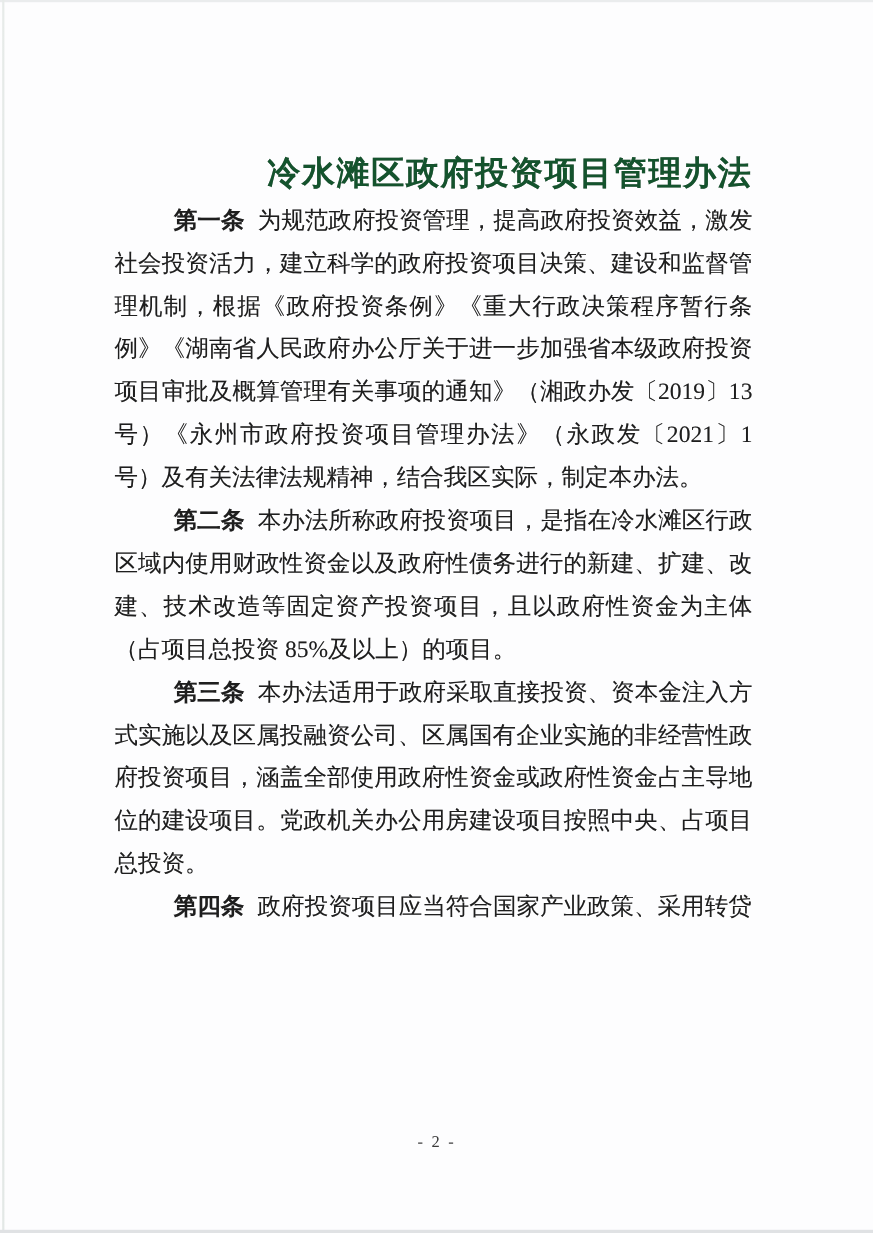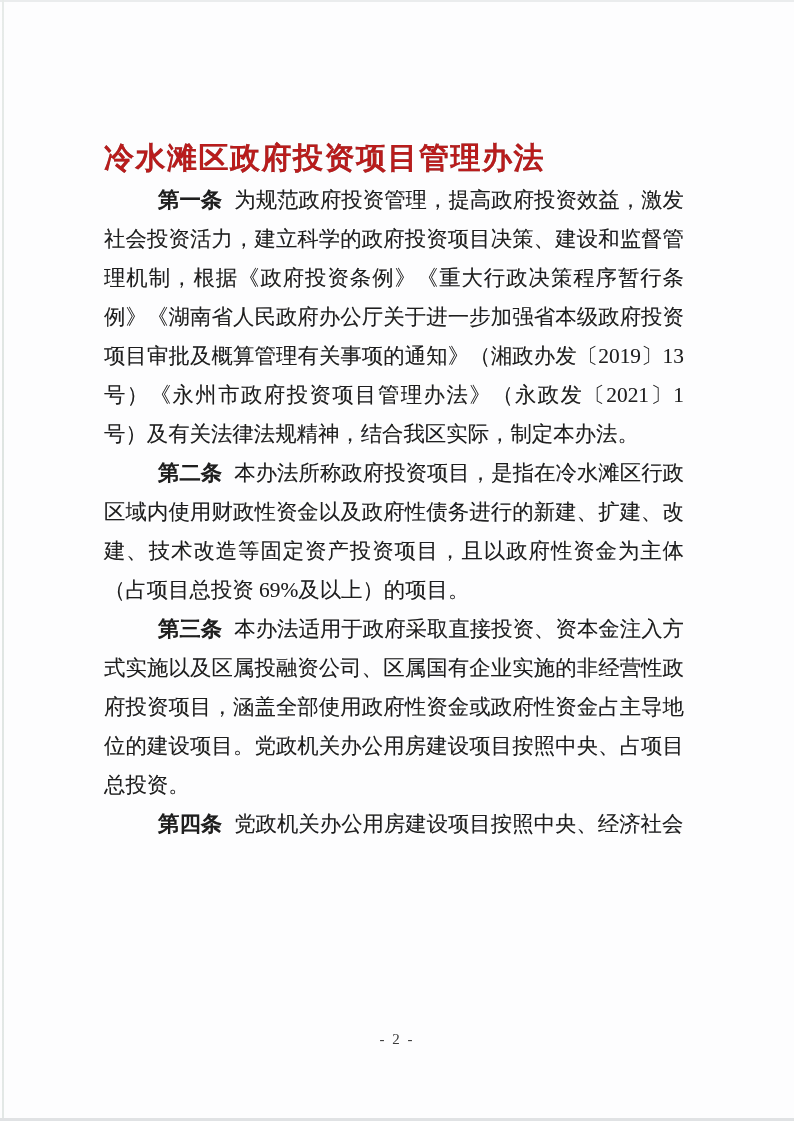--- a/index.html
+++ b/index.html
@@ -26,22 +26,22 @@
     position: absolute; left: 0; right: 0; bottom: 0; height: 3px;
     background: #e0e2e4;
   }
   .doc {
     position: absolute; left: 104px; top: 142px; width: 580px;
     color: #1f1f1f;
   }
   h1.title {
     margin: 0;
     font-size: 30px; line-height: 32px; font-weight: 700;
-    letter-spacing: 1.5px; text-align: left;
-    color: #b91c1c;
+    letter-spacing: 1.5px; text-align: right;
+    color: #14532d;
     text-shadow: 0 0 0.5px rgba(20,20,20,0.45);
   }
   h2.chapter {
     margin: 48px 0 0 0;
     font-size: 22px; line-height: 26px; font-weight: 700;
     letter-spacing: 2px; text-align: center;
     color: #1c1c1c;
   }
   h2.chapter .chapter-number { margin-right: 20px; }
   .articles {
@@ -67,20 +67,20 @@
   <div class="edge-top"></div>
   <div class="edge-left"></div>
   <div class="edge-bottom"></div>
 
   <main class="doc">
     <h1 class="title">冷水滩区政府投资项目管理办法</h1>
 
 
     <section class="articles">
       <p><b class="lead">第一条</b><span>为规范政府投资管理，提高政府投资效益，激发社会投资活力，建立科学的政府投资项目决策、建设和监督管理机制，根据《政府投资条例》《重大行政决策程序暂行条例》《湖南省人民政府办公厅关于进一步加强省本级政府投资项目审批及概算管理有关事项的通知》（湘政办发〔2019〕13号）《永州市政府投资项目管理办法》（永政发〔2021〕1号）及有关法律法规精神，结合我区实际，制定本办法。</span></p>
-      <p><b class="lead">第二条</b><span>本办法所称政府投资项目，是指在冷水滩区行政区域内使用财政性资金以及政府性债务进行的新建、扩建、改建、技术改造等固定资产投资项目，且以政府性资金为主体（占项目总投资 69%及以上）的项目。</span></p>
+      <p><b class="lead">第二条</b><span>本办法所称政府投资项目，是指在冷水滩区行政区域内使用财政性资金以及政府性债务进行的新建、扩建、改建、技术改造等固定资产投资项目，且以政府性资金为主体（占项目总投资 85%及以上）的项目。</span></p>
       <p><b class="lead">第三条</b><span>本办法适用于政府采取直接投资、资本金注入方式实施以及区属投融资公司、区属国有企业实施的非经营性政府投资项目，涵盖全部使用政府性资金或政府性资金占主导地位的建设项目。党政机关办公用房建设项目按照中央、占项目总投资。</span></p>
-      <p><b class="lead">第四条</b><span>党政机关办公用房建设项目按照中央、经济社会</span></p>
+      <p><b class="lead">第四条</b><span>政府投资项目应当符合国家产业政策、采用转贷</span></p>
     </section>
   </main>
 
   <div class="footer">- 2 -</div>
 </div>
 
 </body></html>

